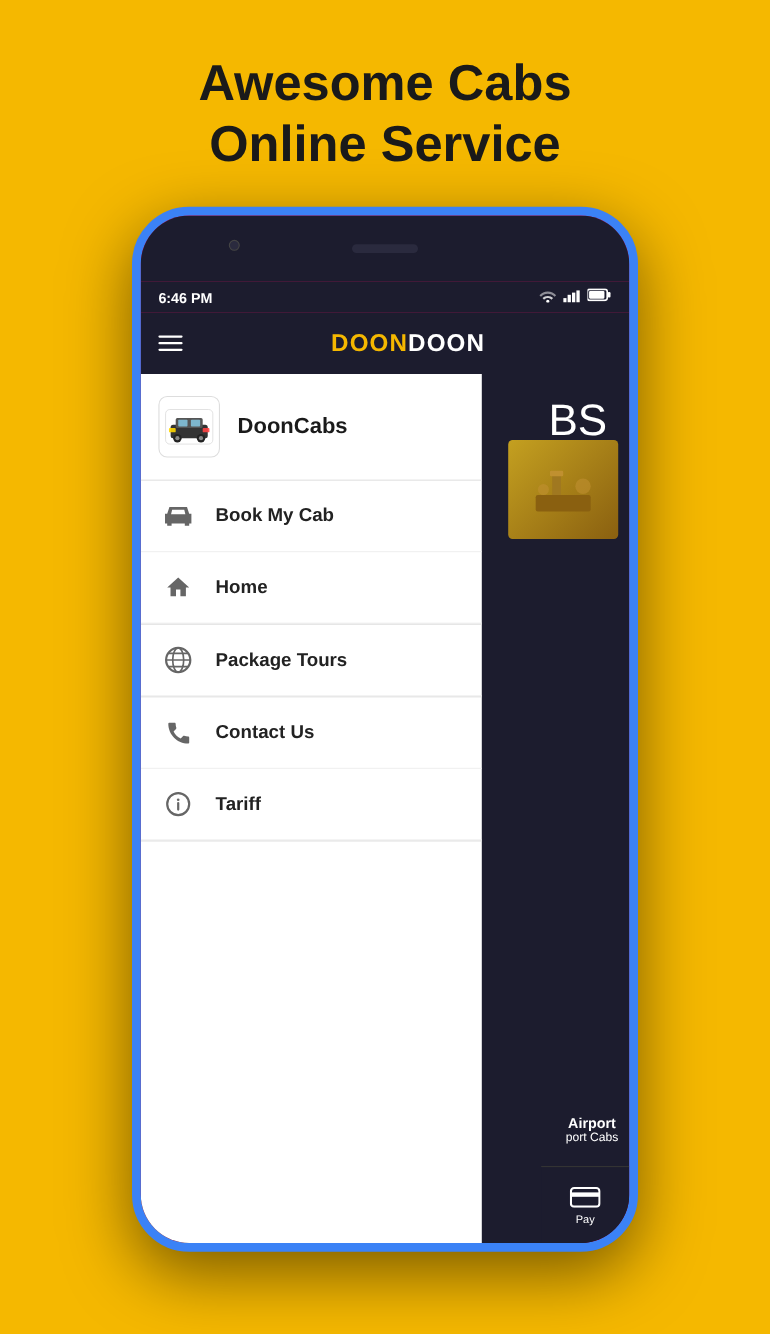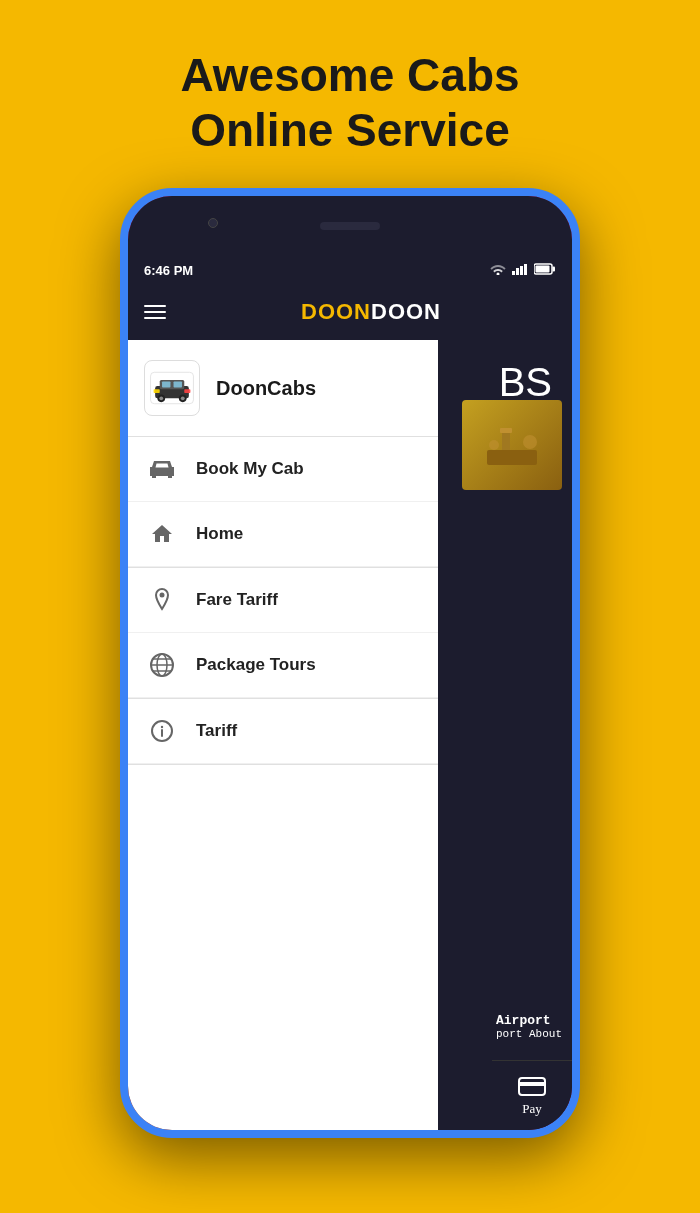--- a/index.html
+++ b/index.html
@@ -162,22 +162,21 @@
       color: #a0721a;
       font-size: 30px;
     }
 
     .bg-text {
       position: absolute;
       right: 10px;
       bottom: 90px;
       color: white;
       font-size: 12px;
-      text-align: left;
-      font-family: Liberation Mono, monospace;
+      text-align: center;
     }
 
     
     .pay-area {
       position: absolute;
       bottom: 0;
       right: 0;
       width: 80px;
       height: 70px;
       background: #1c1c2e;
@@ -188,23 +187,22 @@
       border-top: 1px solid #333;
     }
 
     .pay-icon {
       font-size: 20px;
       color: white;
     }
 
     .pay-label {
       color: white;
-      font-size: 13px;
+      font-size: 10px;
       margin-top: 0;
-      font-family: Liberation Serif, serif;
     }
 
     
     .nav-drawer {
       position: absolute;
       top: 0;
       left: 0;
       width: 310px;
       height: 100%;
       background: white;
@@ -350,21 +348,21 @@
         <svg width="60" height="50" viewBox="0 0 60 50">
           <rect x="5" y="30" width="50" height="15" fill="#8a6010" rx="2"></rect>
           <rect x="20" y="10" width="8" height="20" fill="#a07820"></rect>
           <rect x="18" y="8" width="12" height="5" fill="#c09030" rx="1"></rect>
           <circle cx="12" cy="25" r="5" fill="#c09030" opacity="0.6"></circle>
           <circle cx="48" cy="22" r="7" fill="#c09030" opacity="0.6"></circle>
         </svg>
       </div>
       <div class="bg-text">
         <div style="font-size:13px; font-weight:bold;">Airport</div>
-        <div style="font-size:11px;">port About</div>
+        <div style="font-size:11px;">port Cabs</div>
       </div>
 
       <div class="pay-area">
         <div class="pay-icon">
           <svg width="28" height="22" viewBox="0 0 28 22" fill="none">
             <rect x="1" y="4" width="26" height="17" rx="3" stroke="white" stroke-width="2"></rect>
             <rect x="1" y="8" width="26" height="4" fill="white"></rect>
           </svg>
         </div>
         <div class="pay-label">Pay</div>
@@ -411,45 +409,44 @@
             <svg width="24" height="24" viewBox="0 0 24 24" fill="#666">
               <path d="M10 20v-6h4v6h5v-8h3L12 3 2 12h3v8z"></path>
             </svg>
           </div>
           <span class="menu-label">Home</span>
         </div>
 
 
         <div class="menu-divider"></div>
 
-        <div class="menu-item">
-          <div class="menu-icon">
-            <svg width="24" height="26" viewBox="0 0 24 26" fill="none">
-              <path d="M12 2C8.7 2 6 4.7 6 8c0 4.5 6 14 6 14s6-9.5 6-14c0-3.3-2.7-6-6-6z" stroke="#666" stroke-width="2" fill="none"></path>
-              <circle cx="12" cy="8" r="2.5" fill="#666"></circle>
-            </svg>
-          </div>
-          <span class="menu-label">Fare Tariff</span>
-        </div>
 
         <div class="menu-item">
           <div class="menu-icon">
             <svg width="26" height="26" viewBox="0 0 26 26" fill="none">
               <circle cx="13" cy="13" r="11" stroke="#666" stroke-width="2"></circle>
               <ellipse cx="13" cy="13" rx="5" ry="11" stroke="#666" stroke-width="1.5"></ellipse>
               <line x1="2" y1="13" x2="24" y2="13" stroke="#666" stroke-width="1.5"></line>
               <line x1="4" y1="7" x2="22" y2="7" stroke="#666" stroke-width="1.5"></line>
               <line x1="4" y1="19" x2="22" y2="19" stroke="#666" stroke-width="1.5"></line>
             </svg>
           </div>
           <span class="menu-label">Package Tours</span>
         </div>
 
         <div class="menu-divider"></div>
 
+        <div class="menu-item">
+          <div class="menu-icon">
+            <svg width="22" height="24" viewBox="0 0 22 24" fill="none">
+              <path d="M20 15.5c-1.2 0-2.5-.2-3.6-.6-.3-.1-.7 0-.9.3l-2.2 2.2c-2.8-1.4-5.1-3.7-6.5-6.5l2.2-2.2c.3-.3.4-.7.3-1-.4-1.1-.6-2.4-.6-3.6 0-.6-.4-1-1-1H3C2.4 3 2 3.4 2 4c0 9.9 8.1 18 18 18 .6 0 1-.4 1-1v-4.5c0-.6-.4-1-1-1z" fill="#666"></path>
+            </svg>
+          </div>
+          <span class="menu-label">Contact Us</span>
+        </div>
 
         <div class="menu-item">
           <div class="menu-icon">
             <svg width="24" height="24" viewBox="0 0 24 24" fill="none">
               <circle cx="12" cy="12" r="10" stroke="#666" stroke-width="2"></circle>
               <line x1="12" y1="11" x2="12" y2="17" stroke="#666" stroke-width="2" stroke-linecap="round"></line>
               <circle cx="12" cy="8" r="1.2" fill="#666"></circle>
             </svg>
           </div>
           <span class="menu-label">Tariff</span>

